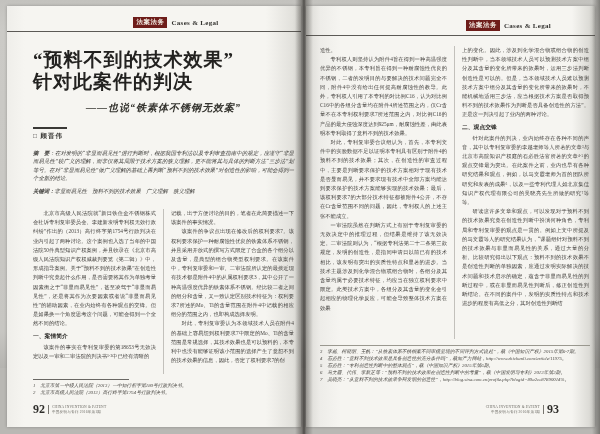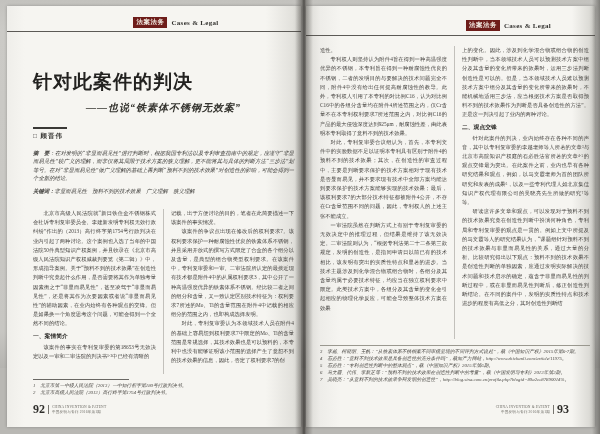--- a/index.html
+++ b/index.html
@@ -75,41 +75,41 @@
   .page.right .fn-rule { margin-left:14px; width:270px; border-color:#9a988f; margin-top:6px; }
   .footnotes { padding:0 10px 0 26px; }
   .page.right .footnotes { padding-left:14px; }
   .footnotes p {
     font-size:4.8px; line-height:6.9px; font-style:italic; color:#4a4844;
     text-align:justify; padding-left:8px; text-indent:-8px;
   }
 
   
   .pg-footer { position:absolute; bottom:10px; left:26px; display:flex; align-items:center; gap:3px; }
-  .page.right .pg-footer { left:auto; right:26px; flex-direction:row-reverse; }
+  .page.right .pg-footer { left:auto; right:36px; flex-direction:row-reverse; }
   .pnum { font-size:12px; font-weight:bold; color:#2f2e2b; }
   .jinfo { border-left:1px solid #77756f; padding-left:3px; }
   .page.right .jinfo { border-left:none; border-right:1px solid #77756f; padding-left:0; padding-right:3px; text-align:right; }
   .jinfo span { display:block; font-size:3.6px; line-height:4.6px; color:#6b6963; letter-spacing:.2px; }
 </style>
 </head>
 <body>
 
 <div class="spread">
 
   <div class="page left">
     <div class="pg-head">
       <span class="badge">法案法务</span>
       <span class="head-en">Cases &amp; Legal</span>
     </div>
     <div class="headrule"></div>
 
     <div class="article-head">
       <h1 class="title">
-        <br>
+        <span>“预料不到的技术效果”</span><br>
         <span>针对此案件的判决</span>
       </h1>
       <p class="subtitle">——也说“铁素体不锈钢无效案”</p>
       <div class="author-rule"></div>
       <p class="author">□ 顾晋伟</p>
 
       <div class="abstract">
         <p><span class="abs-label">摘　要</span><span>：在对发明的“非显而易见性”进行判断时，根据我国专利法以及专利审查指南中的规定，应谨守“非显而易见性”较广义的理解，而非仅将其局限于技术方案的狭义理解，更不能将其与具体的判断方法“三步法”划等号。在对“非显而易见性”做广义理解的基础上再判断“预料不到的技术效果”对创造性的影响，可能会得到一个全新的结论。</span></p>
         <p class="kw"><span class="kw-label">关键词：</span><span>非显而易见性　预料不到的技术效果　广义理解　狭义理解</span></p>
       </div>

